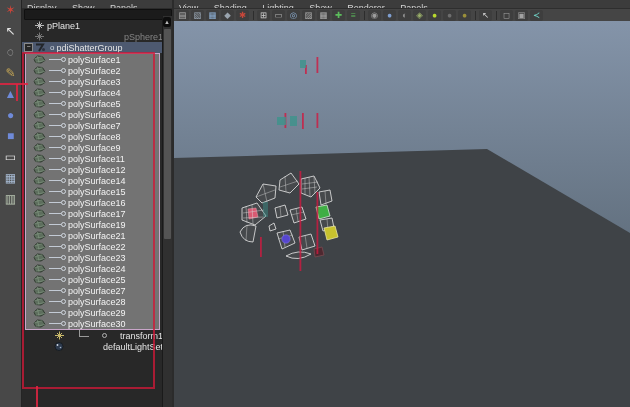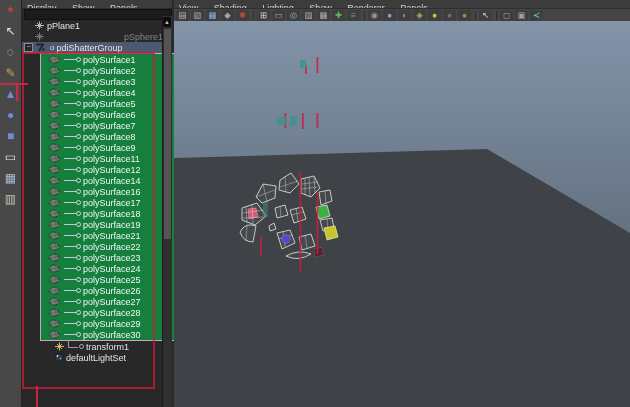--- a/index.html
+++ b/index.html
@@ -20,26 +20,26 @@
   #outliner-search{position:absolute;left:2px;top:9px;width:142px;height:9px;background:#1b1b1b;
            border:1px solid #101010;border-radius:1px;color:#ccc;font-size:8px;padding:0 2px;}
   #olist{position:absolute;left:0;top:20px;width:141px;bottom:0;}
   .row{display:flex;align-items:center;height:11px;font-size:9px;color:#e4e4e4;white-space:nowrap;}
   .row .ric{flex:0 0 auto;margin-right:2px;}
   .muted{color:#848484;justify-content:space-between;}
   .grouprow{background:#4d5970;}
   .minusbox{width:7px;height:7px;background:#262626;border:1px solid #8a8a8a;color:#cfcfcf;
             font-size:7px;line-height:5px;text-align:center;margin:0 2px 0 2px;}
   .gprefix{color:#cfd6de;font-size:8px;margin:0 2px 0 2px;}
-  #selblock{margin-left:18px;width:133px;background:#15803d;border:1px solid #c9a5c9;}
+  #selblock{margin-left:3px;width:133px;background:#737373;border:1px solid #c9a5c9;}
   #selblock .row{color:#f4f4f4;padding-left:7px;}
   .tline{width:12px;height:0;border-top:1px solid #c3cbd5;margin:0 0 0 1px;}
   .tdot{width:3px;height:3px;border:1px solid #d2d9e1;border-radius:50%;margin:0 2px 0 0;}
   .row.toprow{padding-left:12px;}
-  .row.bottomrow{padding-left:32px;}
+  .row.bottomrow{padding-left:32px;justify-content:space-between;}
   .corner{width:9px;height:6px;border-left:1px solid #9a9a9a;border-bottom:1px solid #9a9a9a;
           margin:-4px 1px 0 1px;}
   .tdot.gray{border-color:#b0b0b0;}
   
   #oscroll{position:absolute;right:0;top:16px;width:9px;bottom:0;background:#303030;
            border-left:1px solid #1a1a1a;}
   #oscroll .sbtn{position:absolute;left:0;top:1px;width:8px;height:10px;background:#0d0d0d;
            border-radius:2px;color:#bbb;font-size:6px;text-align:center;line-height:10px;}
   #oscroll .sthumb{position:absolute;left:1px;top:13px;width:7px;height:210px;background:#545454;
            border-radius:1px;}
@@ -239,47 +239,47 @@
             <span class="tdot"></span>
             <span>polySurface14</span>
           </div>
           <div class="row">
             <svg class="ric" width="13" height="9">
               <polygon points="1,4 4.5,1 9.5,1.5 12,5.5 8,8 2.5,7.5" fill="#5d6e5d" stroke="#20291f" stroke-width="0.8"></polygon>
               <path d="M4.5,1 6,7.8 M1,4 9.5,1.5 M12,5.5 2.5,7.5" stroke="#8aa08a" stroke-width="0.5" fill="none"></path>
             </svg>
             <span class="tline"></span>
             <span class="tdot"></span>
+            <span>polySurface15</span>
+          </div>
+          <div class="row">
+            <svg class="ric" width="13" height="9">
+              <polygon points="1,4 4.5,1 9.5,1.5 12,5.5 8,8 2.5,7.5" fill="#5d6e5d" stroke="#20291f" stroke-width="0.8"></polygon>
+              <path d="M4.5,1 6,7.8 M1,4 9.5,1.5 M12,5.5 2.5,7.5" stroke="#8aa08a" stroke-width="0.5" fill="none"></path>
+            </svg>
+            <span class="tline"></span>
+            <span class="tdot"></span>
             <span>polySurface16</span>
           </div>
           <div class="row">
             <svg class="ric" width="13" height="9">
               <polygon points="1,4 4.5,1 9.5,1.5 12,5.5 8,8 2.5,7.5" fill="#5d6e5d" stroke="#20291f" stroke-width="0.8"></polygon>
               <path d="M4.5,1 6,7.8 M1,4 9.5,1.5 M12,5.5 2.5,7.5" stroke="#8aa08a" stroke-width="0.5" fill="none"></path>
             </svg>
             <span class="tline"></span>
             <span class="tdot"></span>
             <span>polySurface17</span>
           </div>
           <div class="row">
             <svg class="ric" width="13" height="9">
               <polygon points="1,4 4.5,1 9.5,1.5 12,5.5 8,8 2.5,7.5" fill="#5d6e5d" stroke="#20291f" stroke-width="0.8"></polygon>
               <path d="M4.5,1 6,7.8 M1,4 9.5,1.5 M12,5.5 2.5,7.5" stroke="#8aa08a" stroke-width="0.5" fill="none"></path>
             </svg>
             <span class="tline"></span>
             <span class="tdot"></span>
-            <span>polySurface18</span>
-          </div>
-          <div class="row">
-            <svg class="ric" width="13" height="9">
-              <polygon points="1,4 4.5,1 9.5,1.5 12,5.5 8,8 2.5,7.5" fill="#5d6e5d" stroke="#20291f" stroke-width="0.8"></polygon>
-              <path d="M4.5,1 6,7.8 M1,4 9.5,1.5 M12,5.5 2.5,7.5" stroke="#8aa08a" stroke-width="0.5" fill="none"></path>
-            </svg>
-            <span class="tline"></span>
-            <span class="tdot"></span>
             <span>polySurface19</span>
           </div>
           <div class="row">
             <svg class="ric" width="13" height="9">
               <polygon points="1,4 4.5,1 9.5,1.5 12,5.5 8,8 2.5,7.5" fill="#5d6e5d" stroke="#20291f" stroke-width="0.8"></polygon>
               <path d="M4.5,1 6,7.8 M1,4 9.5,1.5 M12,5.5 2.5,7.5" stroke="#8aa08a" stroke-width="0.5" fill="none"></path>
             </svg>
             <span class="tline"></span>
             <span class="tdot"></span>
             <span>polySurface21</span>
@@ -312,29 +312,20 @@
             <span>polySurface24</span>
           </div>
           <div class="row">
             <svg class="ric" width="13" height="9">
               <polygon points="1,4 4.5,1 9.5,1.5 12,5.5 8,8 2.5,7.5" fill="#5d6e5d" stroke="#20291f" stroke-width="0.8"></polygon>
               <path d="M4.5,1 6,7.8 M1,4 9.5,1.5 M12,5.5 2.5,7.5" stroke="#8aa08a" stroke-width="0.5" fill="none"></path>
             </svg>
             <span class="tline"></span>
             <span class="tdot"></span>
             <span>polySurface25</span>
-          </div>
-          <div class="row">
-            <svg class="ric" width="13" height="9">
-              <polygon points="1,4 4.5,1 9.5,1.5 12,5.5 8,8 2.5,7.5" fill="#5d6e5d" stroke="#20291f" stroke-width="0.8"></polygon>
-              <path d="M4.5,1 6,7.8 M1,4 9.5,1.5 M12,5.5 2.5,7.5" stroke="#8aa08a" stroke-width="0.5" fill="none"></path>
-            </svg>
-            <span class="tline"></span>
-            <span class="tdot"></span>
-            <span>polySurface26</span>
           </div>
           <div class="row">
             <svg class="ric" width="13" height="9">
               <polygon points="1,4 4.5,1 9.5,1.5 12,5.5 8,8 2.5,7.5" fill="#5d6e5d" stroke="#20291f" stroke-width="0.8"></polygon>
               <path d="M4.5,1 6,7.8 M1,4 9.5,1.5 M12,5.5 2.5,7.5" stroke="#8aa08a" stroke-width="0.5" fill="none"></path>
             </svg>
             <span class="tline"></span>
             <span class="tdot"></span>
             <span>polySurface27</span>
           </div>

